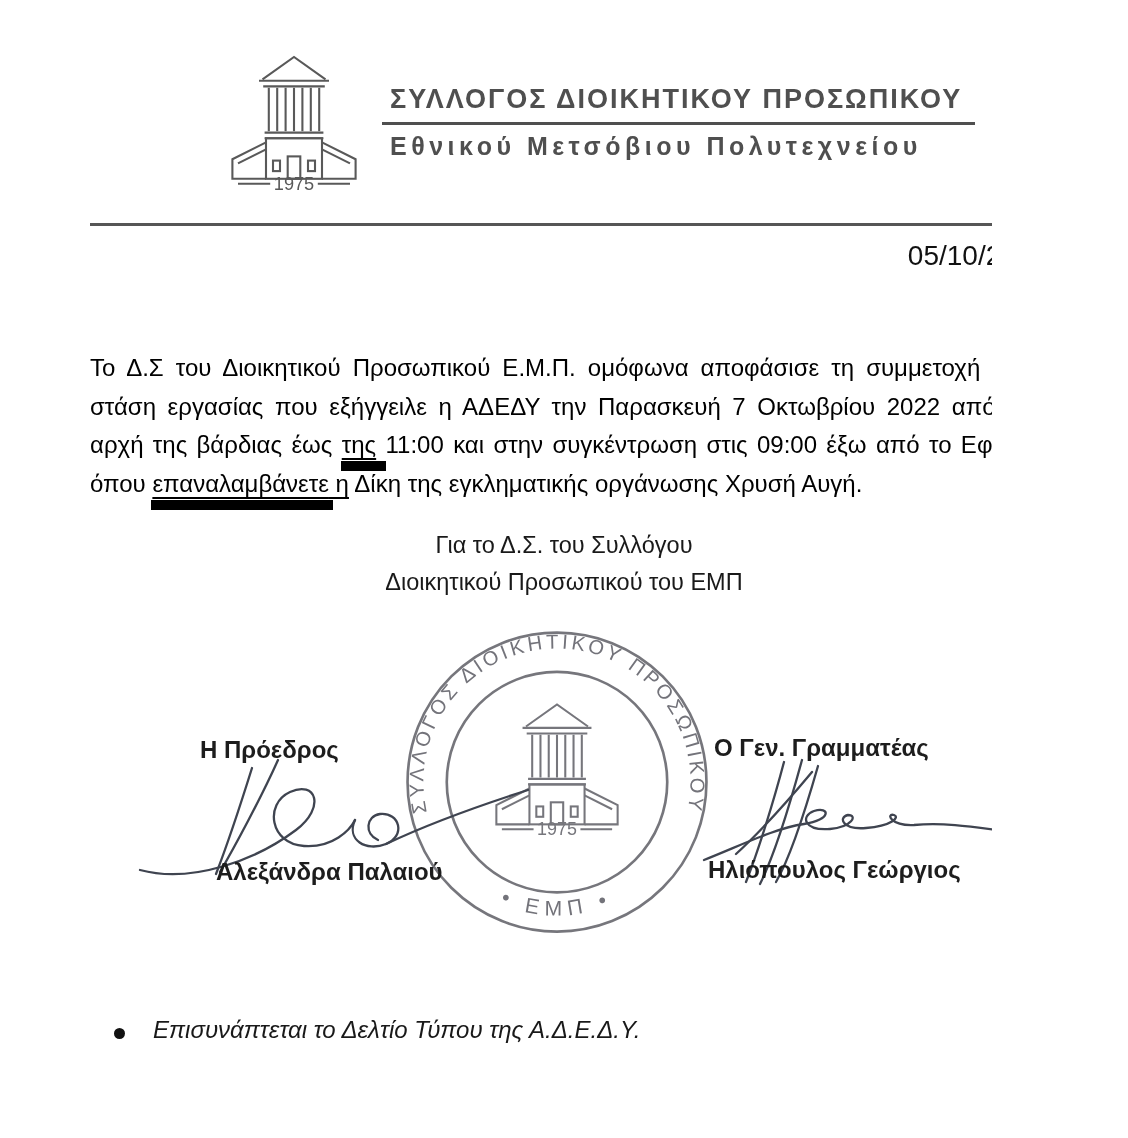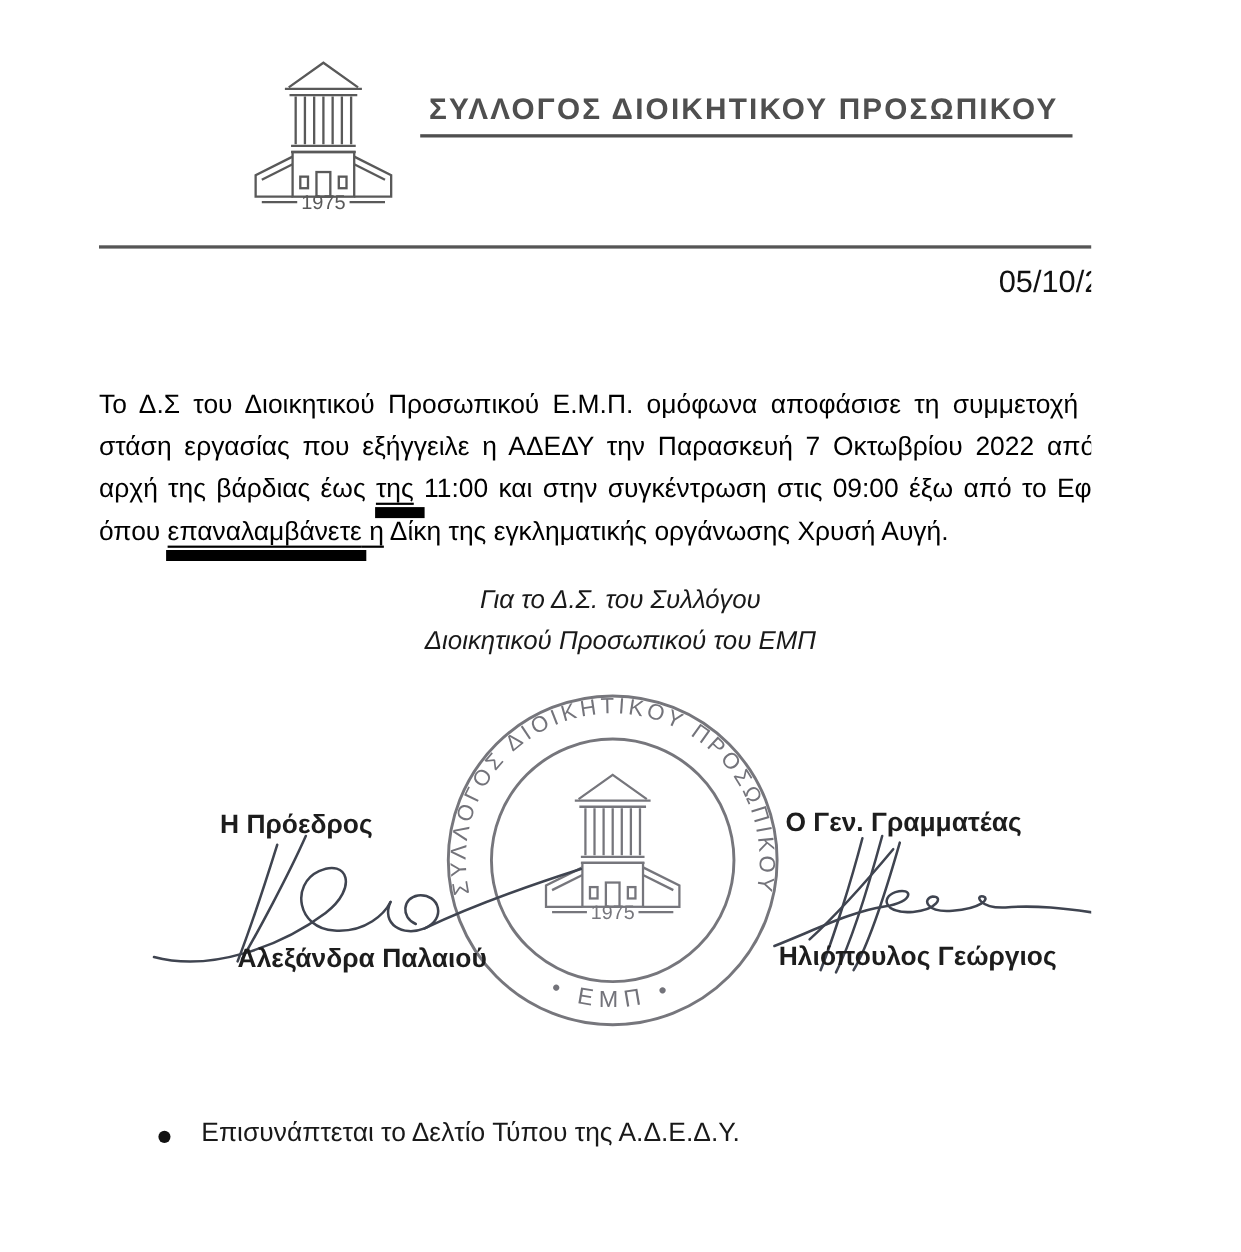--- a/index.html
+++ b/index.html
@@ -21,39 +21,39 @@
   .para{position:absolute;left:90px;top:349px;width:952px;margin:0;font-size:24px;
         line-height:38.5px;text-align:justify;text-align-last:left;color:#000000;}
   .hl{text-decoration:underline;text-decoration-thickness:2px;text-underline-offset:5px;
       text-decoration-color:#000;position:relative;}
   .hl.bar::after{content:"";position:absolute;left:-1px;right:-10px;bottom:-13px;height:10px;
       background:#000;}
   .hl.bar2::after{content:"";position:absolute;left:-1px;right:-4px;bottom:-13px;height:10px;
       background:#000;}
   
   .closing{position:absolute;left:0;top:527px;width:1128px;text-align:center;
-           font-size:23.5px;line-height:37px;color:#191919;font-style:italic;}
+           font-size:23.5px;line-height:37px;color:#191919;}
   
   .stamp{position:absolute;left:398px;top:621px;width:318px;height:318px;}
   .stamp circle{fill:none;stroke:#76767c;stroke-width:2.5;}
   .stamp text{fill:#73737a;stroke:none;}
   .ring{font-size:19px;letter-spacing:3.2px;}
   .ringb{font-size:20px;letter-spacing:6px;}
   .sig-label{position:absolute;font-size:24px;font-weight:bold;color:#1d1d1d;white-space:nowrap;}
   #role-left{left:200px;top:736px;}
   #name-left{left:216px;top:858px;}
   #role-right{left:714px;top:734px;}
   #name-right{left:708px;top:856px;}
   .sig{position:absolute;}
   #sig-left{left:128px;top:752px;width:402px;height:128px;}
   #sig-right{left:688px;top:756px;width:332px;height:132px;}
   .sig path{fill:none;stroke:#3f4450;stroke-width:2.3;stroke-linecap:round;stroke-linejoin:round;}
   
-  .bullet-row{position:absolute;left:144px;top:1016px;display:flex;align-items:flex-start;
-              gap:28px;font-size:24px;color:#191919;}
+  .bullet-row{position:absolute;left:114px;top:1016px;display:flex;align-items:flex-start;
+              gap:28px;font-size:24px;color:#191919;font-style:italic;}
   .dot{width:11px;height:11px;border-radius:50%;background:#111;margin-top:12px;flex:none;}
   .defs{position:absolute;width:0;height:0;overflow:hidden;}
 </style>
 </head>
 <body>
 
 <svg class="defs" aria-hidden="true">
   <symbol id="bldg" viewBox="0 0 200 210">
     <g stroke="currentColor" fill="none" stroke-width="3">
       <path d="M 55 42 L 100 10 L 145 42"></path>
@@ -85,20 +85,21 @@
 
 <div id="page">
 
   <svg id="logo" viewBox="0 0 200 210">
     <use href="#bldg" x="0" y="0" width="200" height="210"></use>
   </svg>
 
   <div class="org">
     <div class="org1">ΣΥΛΛΟΓΟΣ ΔΙΟΙΚΗΤΙΚΟΥ ΠΡΟΣΩΠΙΚΟΥ</div>
     <div class="org-rule"></div>
+    <div class="org2">Εθνικού Μετσόβιου Πολυτεχνείου</div>
   </div>
 
   <div class="top-rule"></div>
 
   <div class="date">05/10/2022</div>
 
 
   <p class="para"><span>Το Δ.Σ του Διοικητικού Προσωπικού Ε.Μ.Π. ομόφωνα αποφάσισε τη συμμετοχή στην στάση εργασίας που εξήγγειλε η ΑΔΕΔΥ την Παρασκευή 7 Οκτωβρίου 2022 από την αρχή της βάρδιας έως </span><span class="hl bar">της</span><span> 11:00 και στην συγκέντρωση στις 09:00 έξω από το Εφετείο όπου </span><span class="hl bar2">επαναλαμβάνετε</span><span class="hl"> η</span><span> Δίκη της εγκληματικής οργάνωσης Χρυσή Αυγή.</span></p>
 
   <div class="closing">

